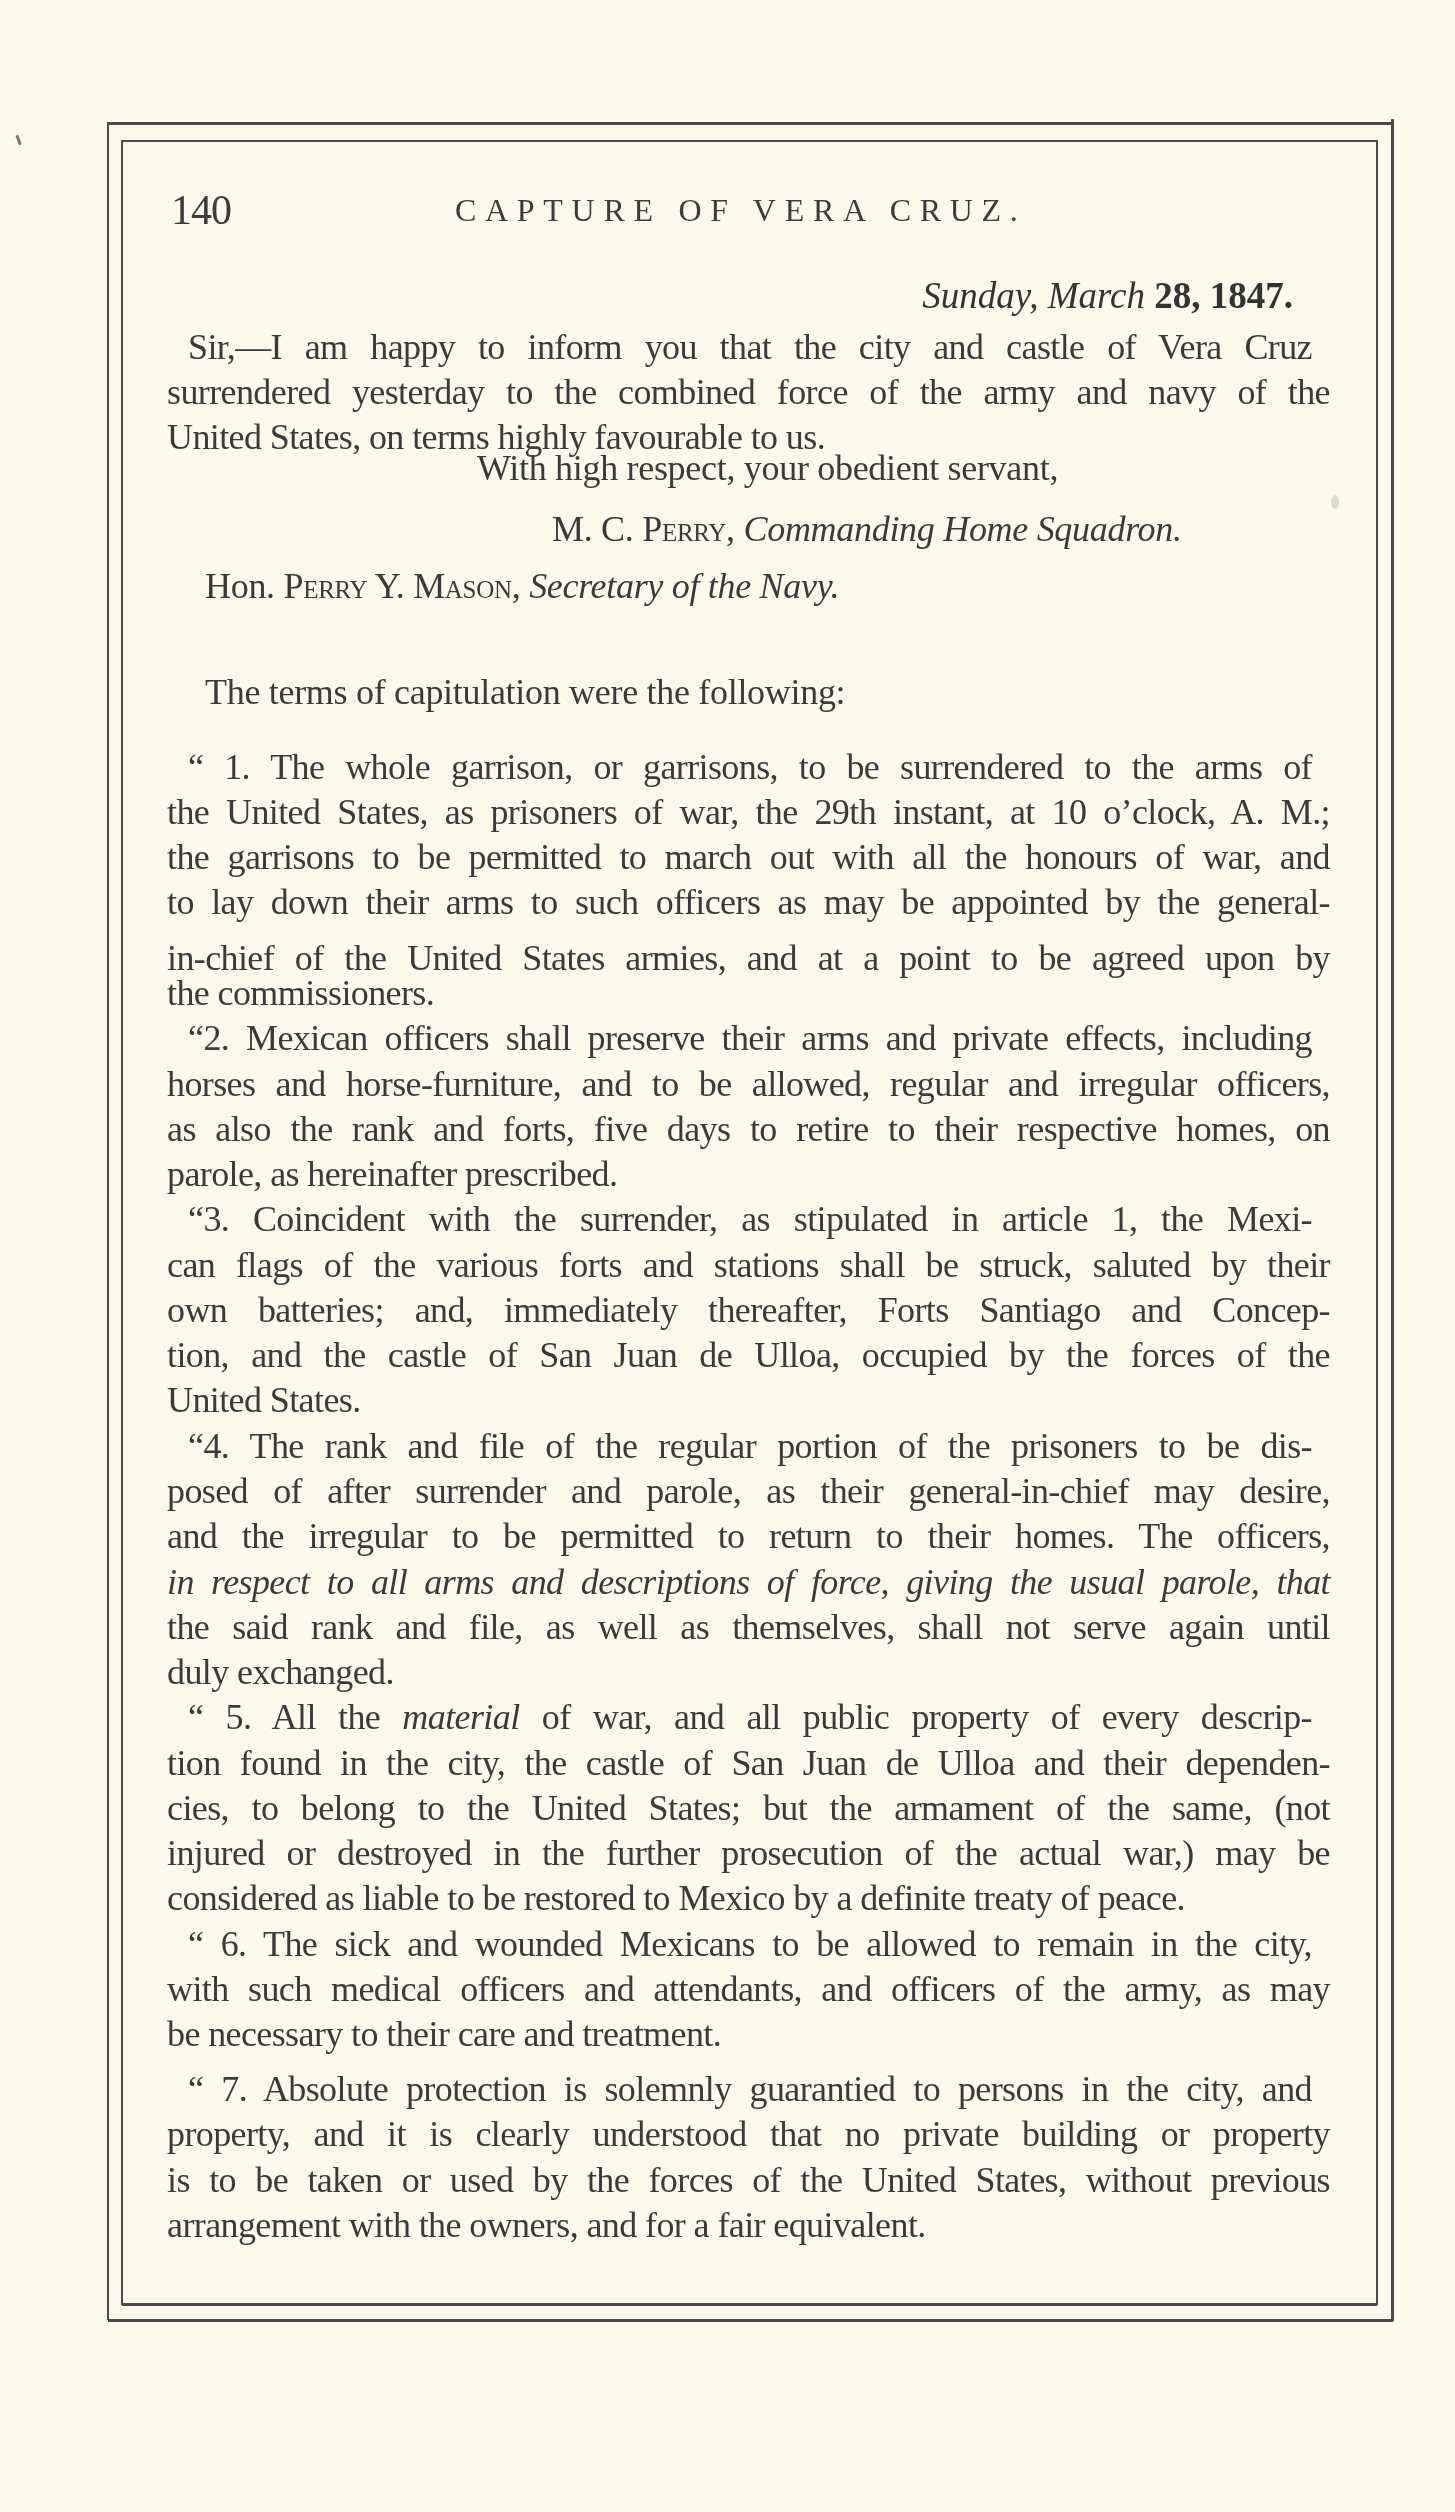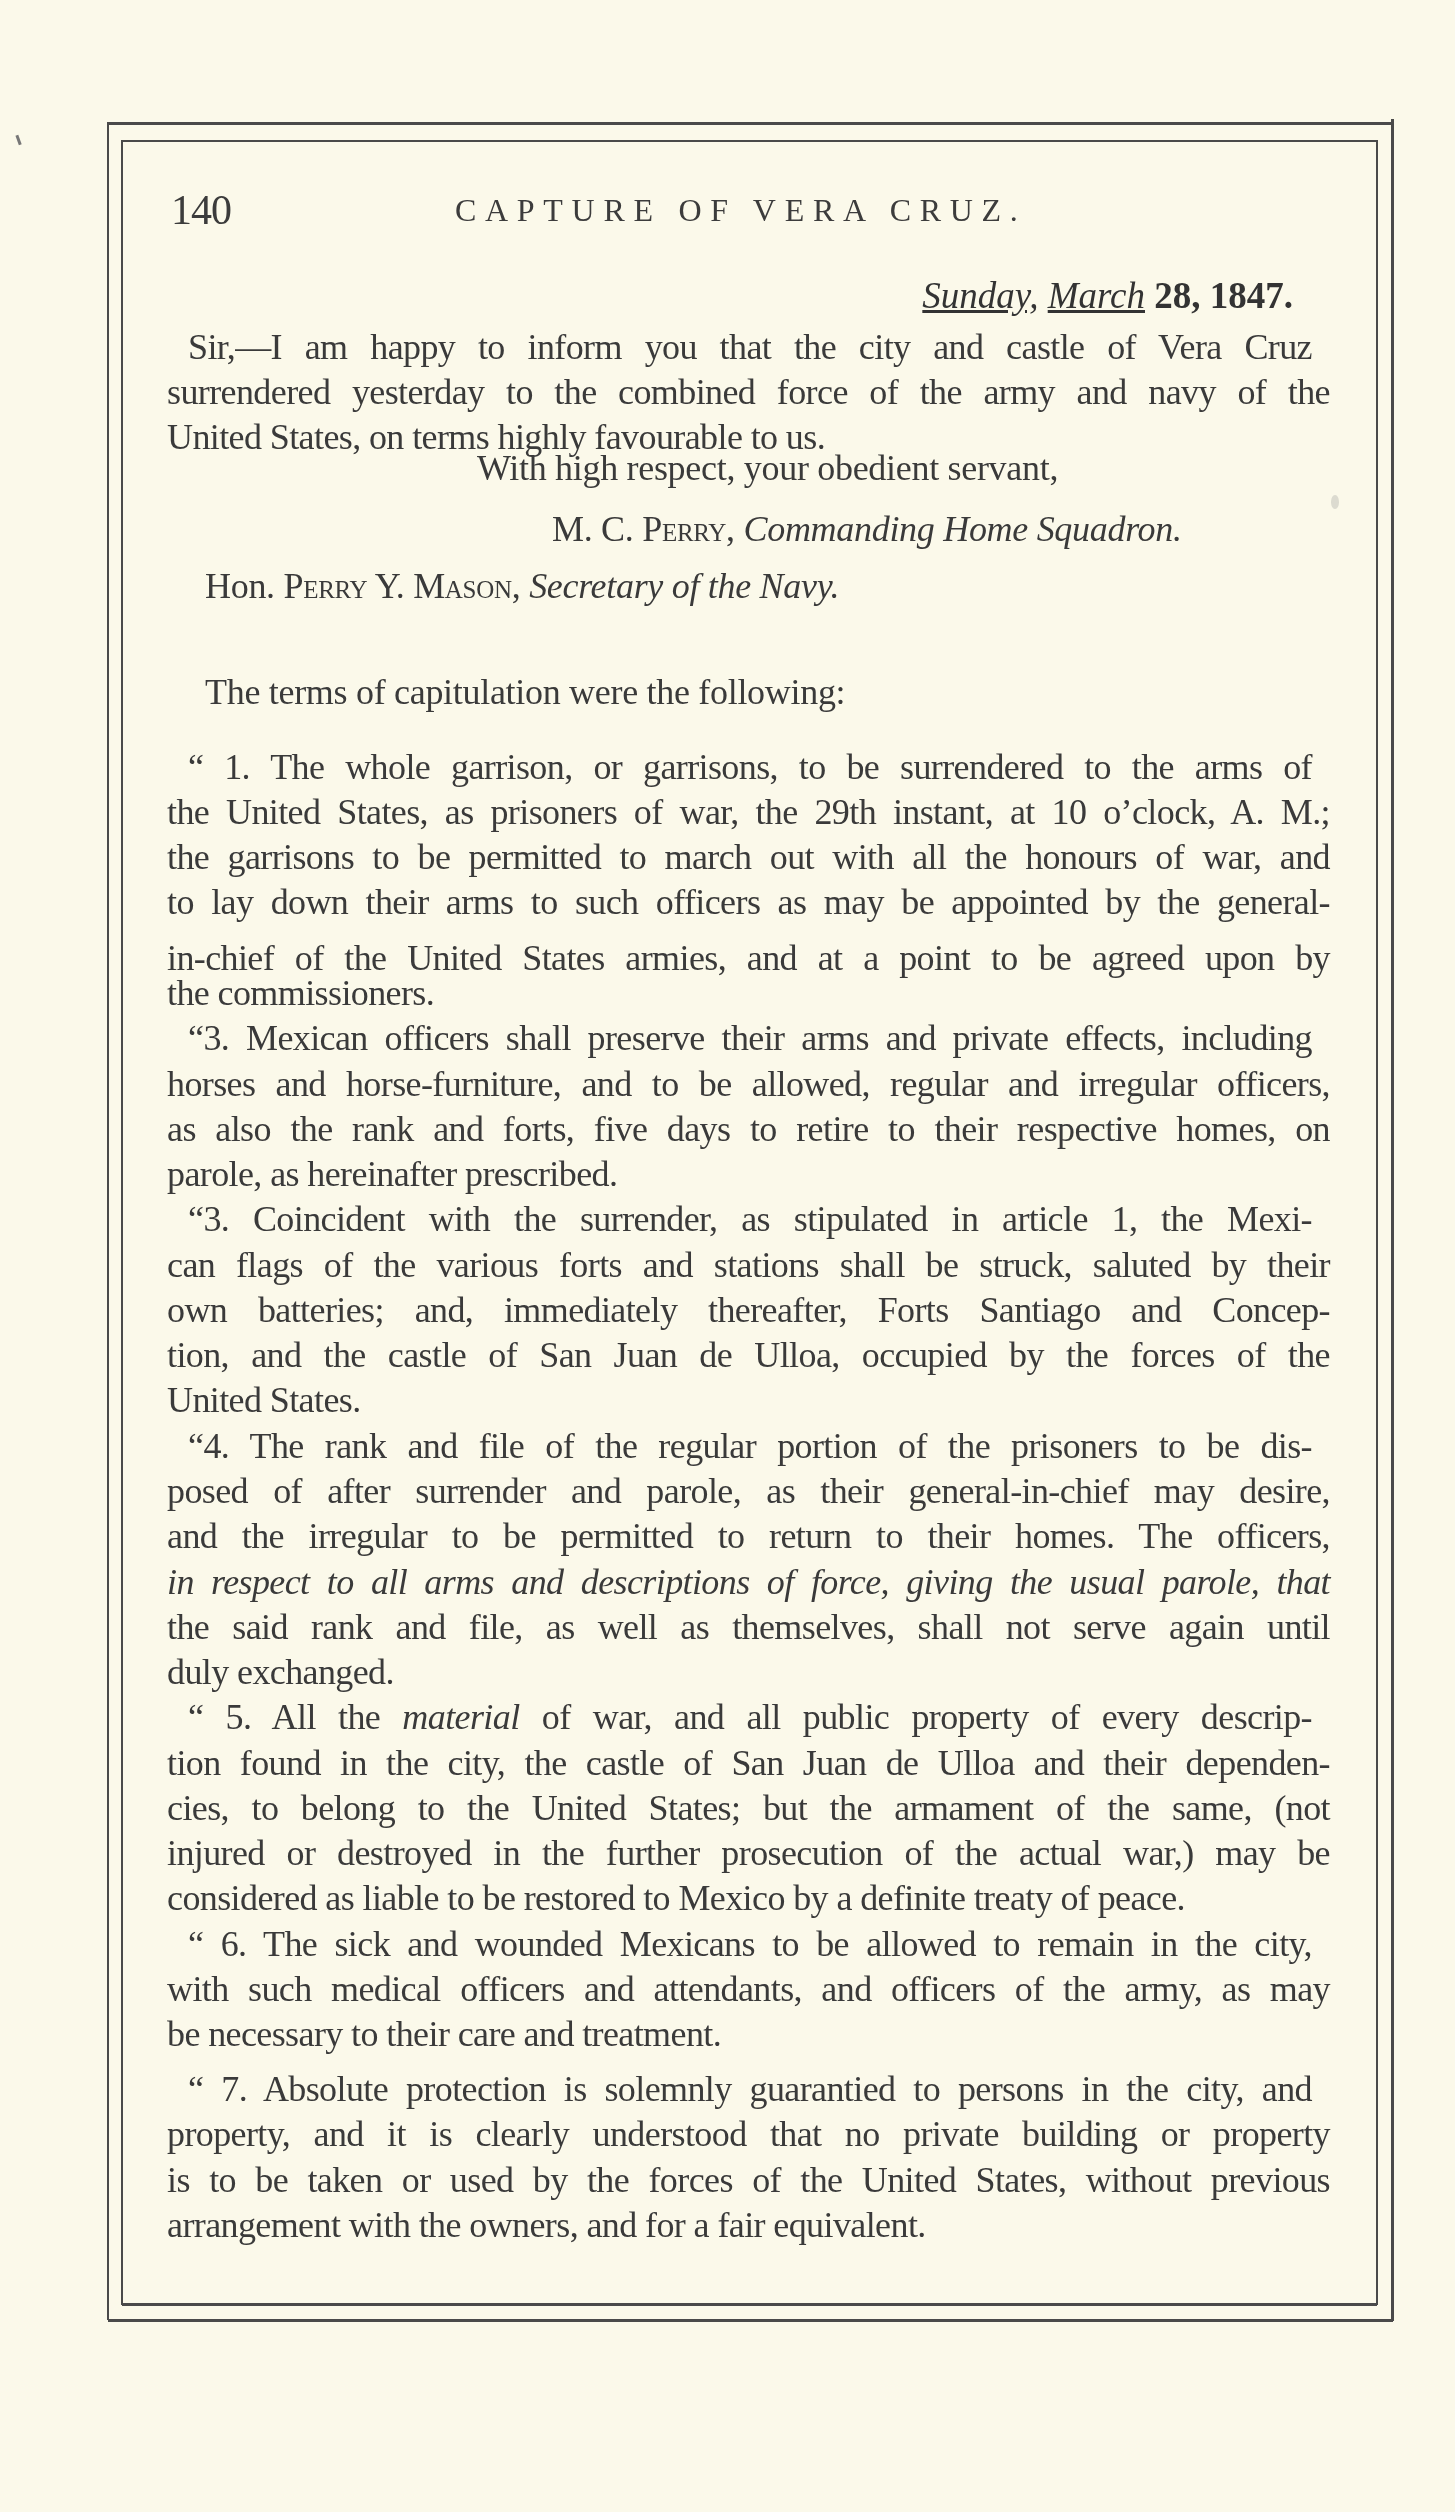--- a/index.html
+++ b/index.html
@@ -7,21 +7,21 @@
     width:1456px; height:2512px; position:relative; overflow:hidden;
     background:#fbf9ea;
     font-family:"Liberation Serif","DejaVu Serif",serif;
     color:#3a3a3a;
   }
   .rule { position:absolute; background:#4a4a4a; }
   .page-header { position:absolute; left:0; top:0; width:1456px; }
   .page-number { position:absolute; left:171px; top:186px; font-size:42px; line-height:48px; color:#3c3c3c; letter-spacing:-1px; }
   .running-title { position:absolute; left:455px; top:186px; width:588px; font-size:32px; line-height:48px; letter-spacing:8.7px; color:#3c3c3c; white-space:nowrap; }
   .dateline { position:absolute; right:163px; top:273px; font-size:37px; line-height:45px; white-space:nowrap; color:#333; }
-  .dateline .it { font-style:italic;text-decoration:underline; }
+  .dateline .it { font-style:italic; }
   .dateline .num { font-weight:bold; }
   .line {
     position:absolute; left:167px; width:1163px;
     font-size:36px; line-height:45px; height:45px;
     text-align:justify; text-align-last:justify;
     white-space:nowrap; overflow:visible; letter-spacing:-0.6px;
     word-spacing:0px;
   }
   .line.last { text-align-last:left; }
   .line.indent { left:188px; width:1124px; }
@@ -76,21 +76,21 @@
 
 <div class="signoff" style="left:205px; top:670px;">The terms of capitulation were the following:</div>
 
 <div class="line indent" style="top: 745px; white-space: nowrap;">“ 1. The whole garrison, or garrisons, to be surrendered to the arms of</div>
 <div class="line" style="top: 790px; white-space: nowrap;">the United States, as prisoners of war, the 29th instant, at 10 o’clock, A. M.;</div>
 <div class="line" style="top: 835px; white-space: nowrap;">the garrisons to be permitted to march out with all the honours of war, and</div>
 <div class="line" style="top: 880px; white-space: nowrap;">to lay down their arms to such officers as may be appointed by the general-</div>
 <div class="line" style="top: 936px; white-space: nowrap;">in-chief of the United States armies, and at a point to be agreed upon by</div>
 <div class="line last" style="top: 971px; white-space: nowrap;">the commissioners.</div>
 
-<div class="line indent" style="top: 1016px; white-space: nowrap;">“3. Mexican officers shall preserve their arms and private effects, including</div>
+<div class="line indent" style="top: 1016px; white-space: nowrap;">“2. Mexican officers shall preserve their arms and private effects, including</div>
 <div class="line" style="top: 1062px; white-space: nowrap;">horses and horse-furniture, and to be allowed, regular and irregular officers,</div>
 <div class="line" style="top: 1107px; white-space: nowrap;">as also the rank and forts, five days to retire to their respective homes, on</div>
 <div class="line last" style="top: 1152px; white-space: nowrap;">parole, as hereinafter prescribed.</div>
 
 <div class="line indent" style="top: 1197px; white-space: nowrap;">“3. Coincident with the surrender, as stipulated in article 1, the Mexi-</div>
 <div class="line" style="top: 1243px; white-space: nowrap;">can flags of the various forts and stations shall be struck, saluted by their</div>
 <div class="line" style="top: 1288px; white-space: nowrap;">own batteries; and, immediately thereafter, Forts Santiago and Concep-</div>
 <div class="line" style="top: 1333px; white-space: nowrap;">tion, and the castle of San Juan de Ulloa, occupied by the forces of the</div>
 <div class="line last" style="top: 1378px; white-space: nowrap;">United States.</div>
 

